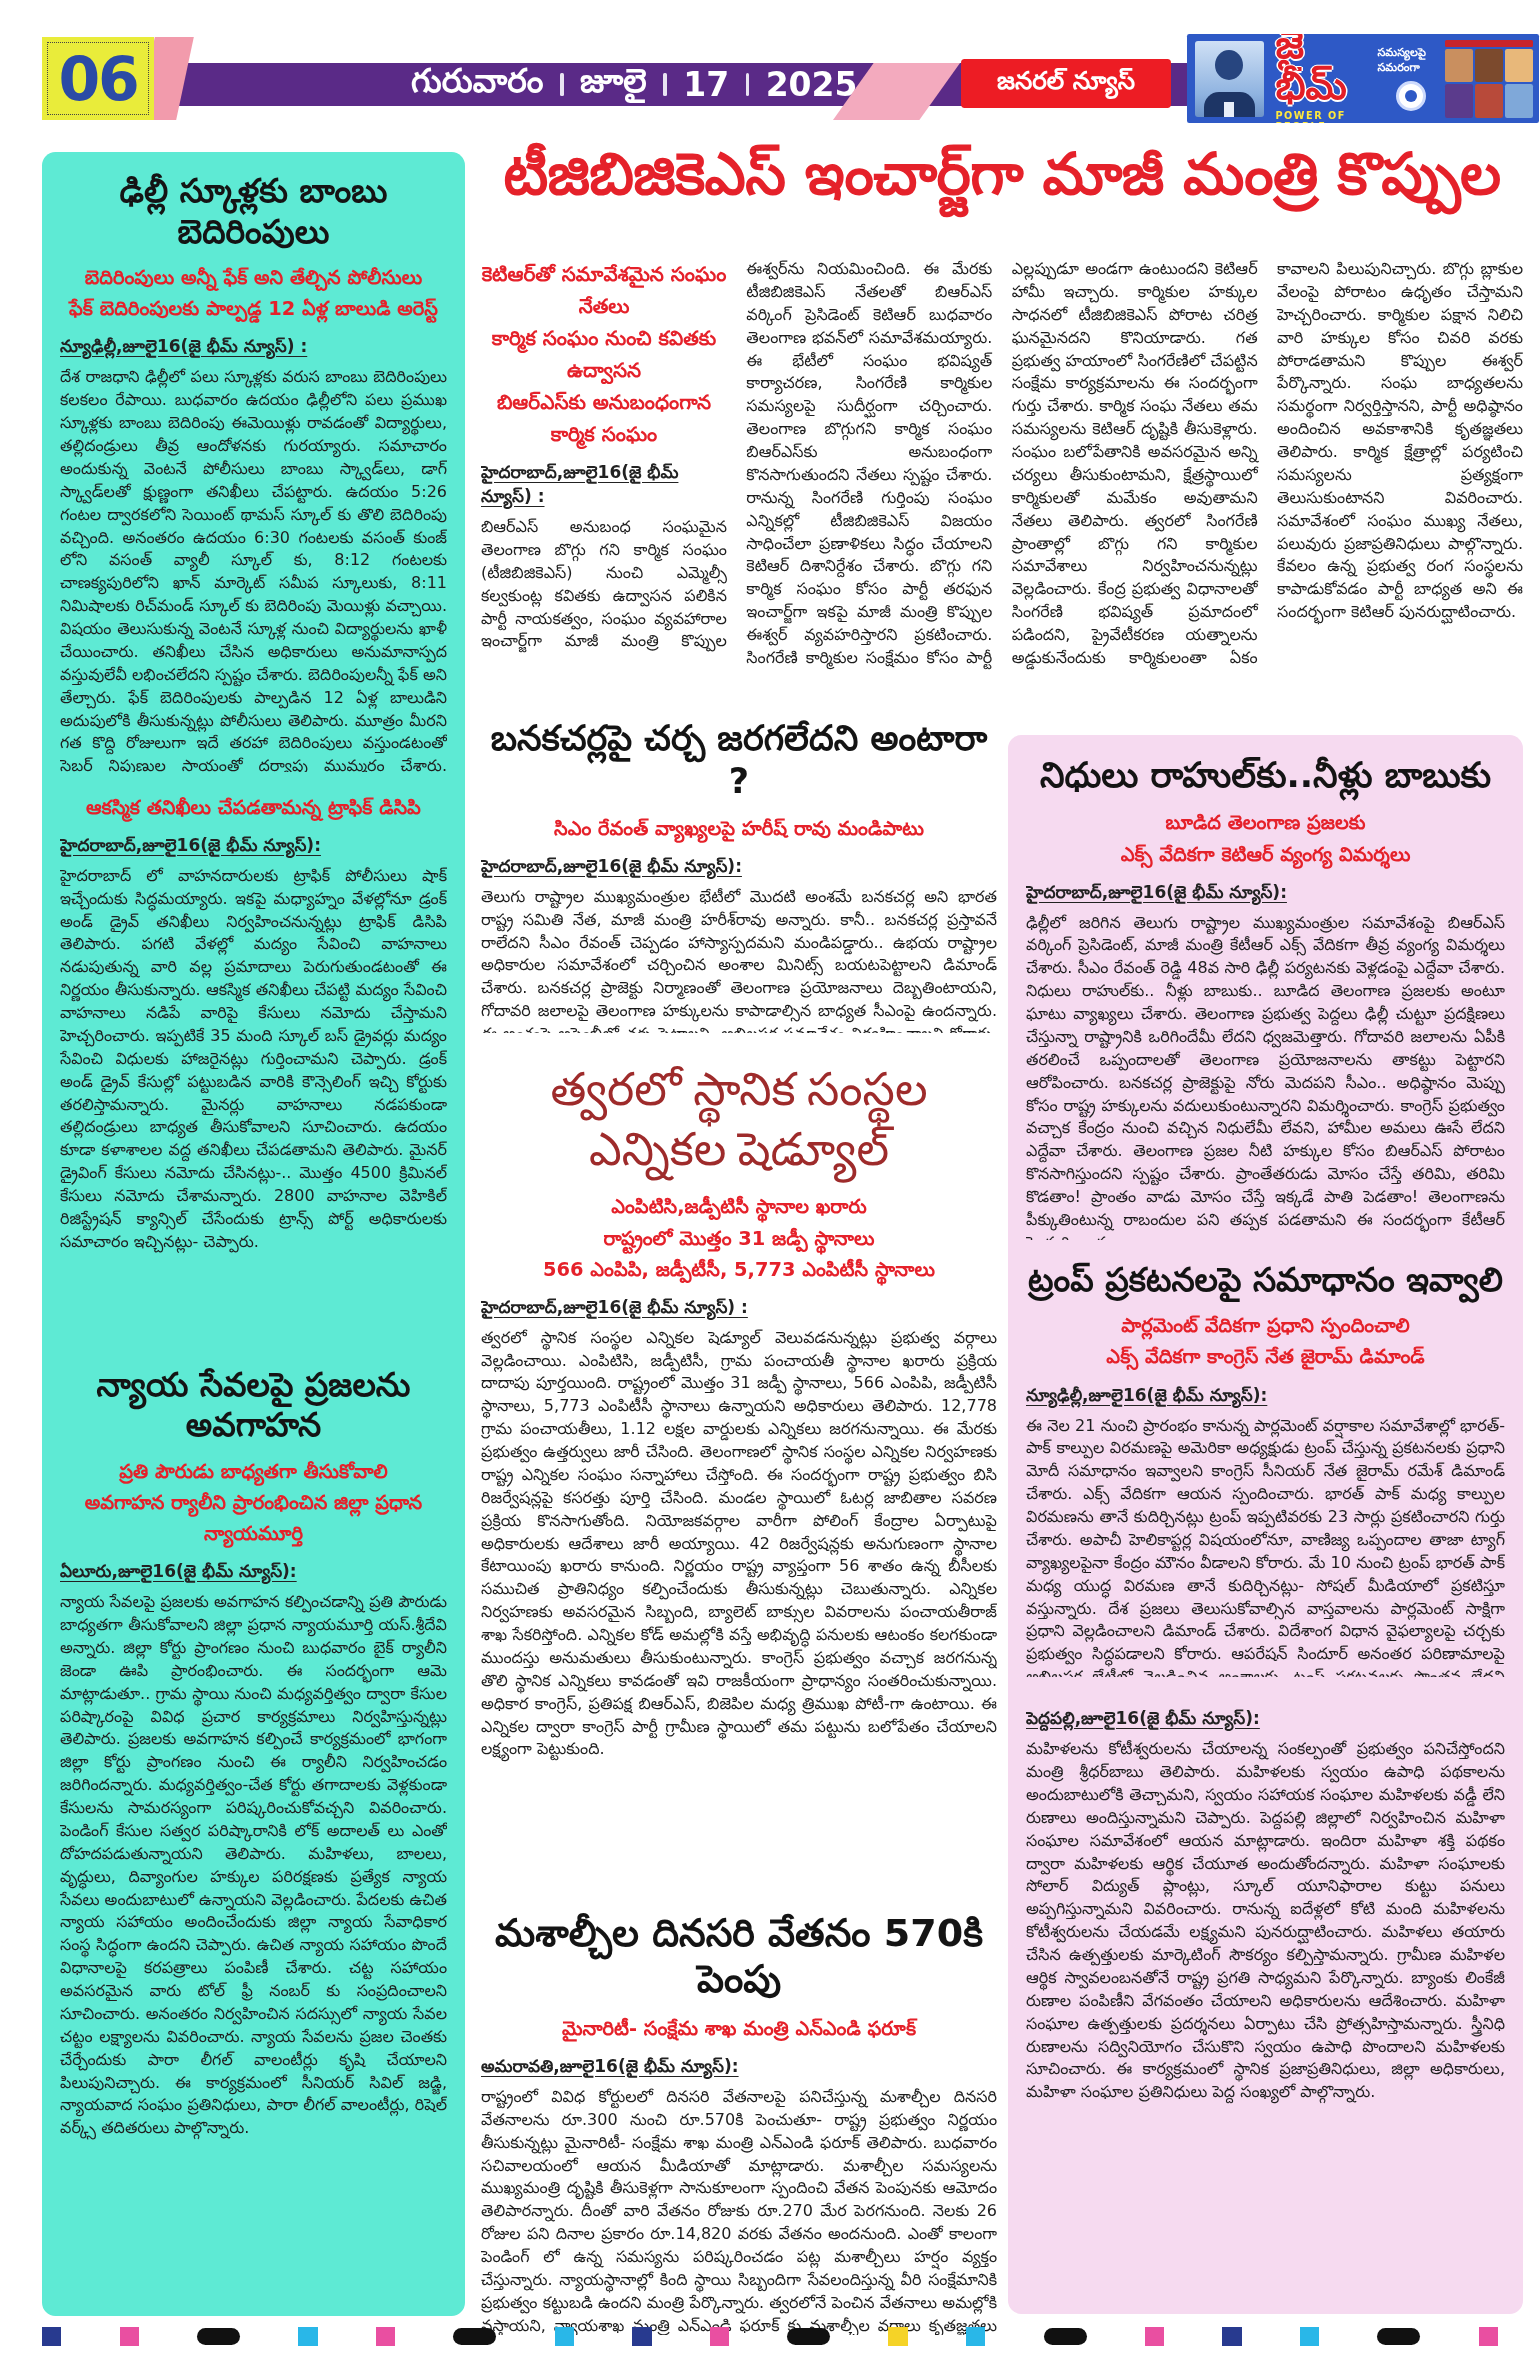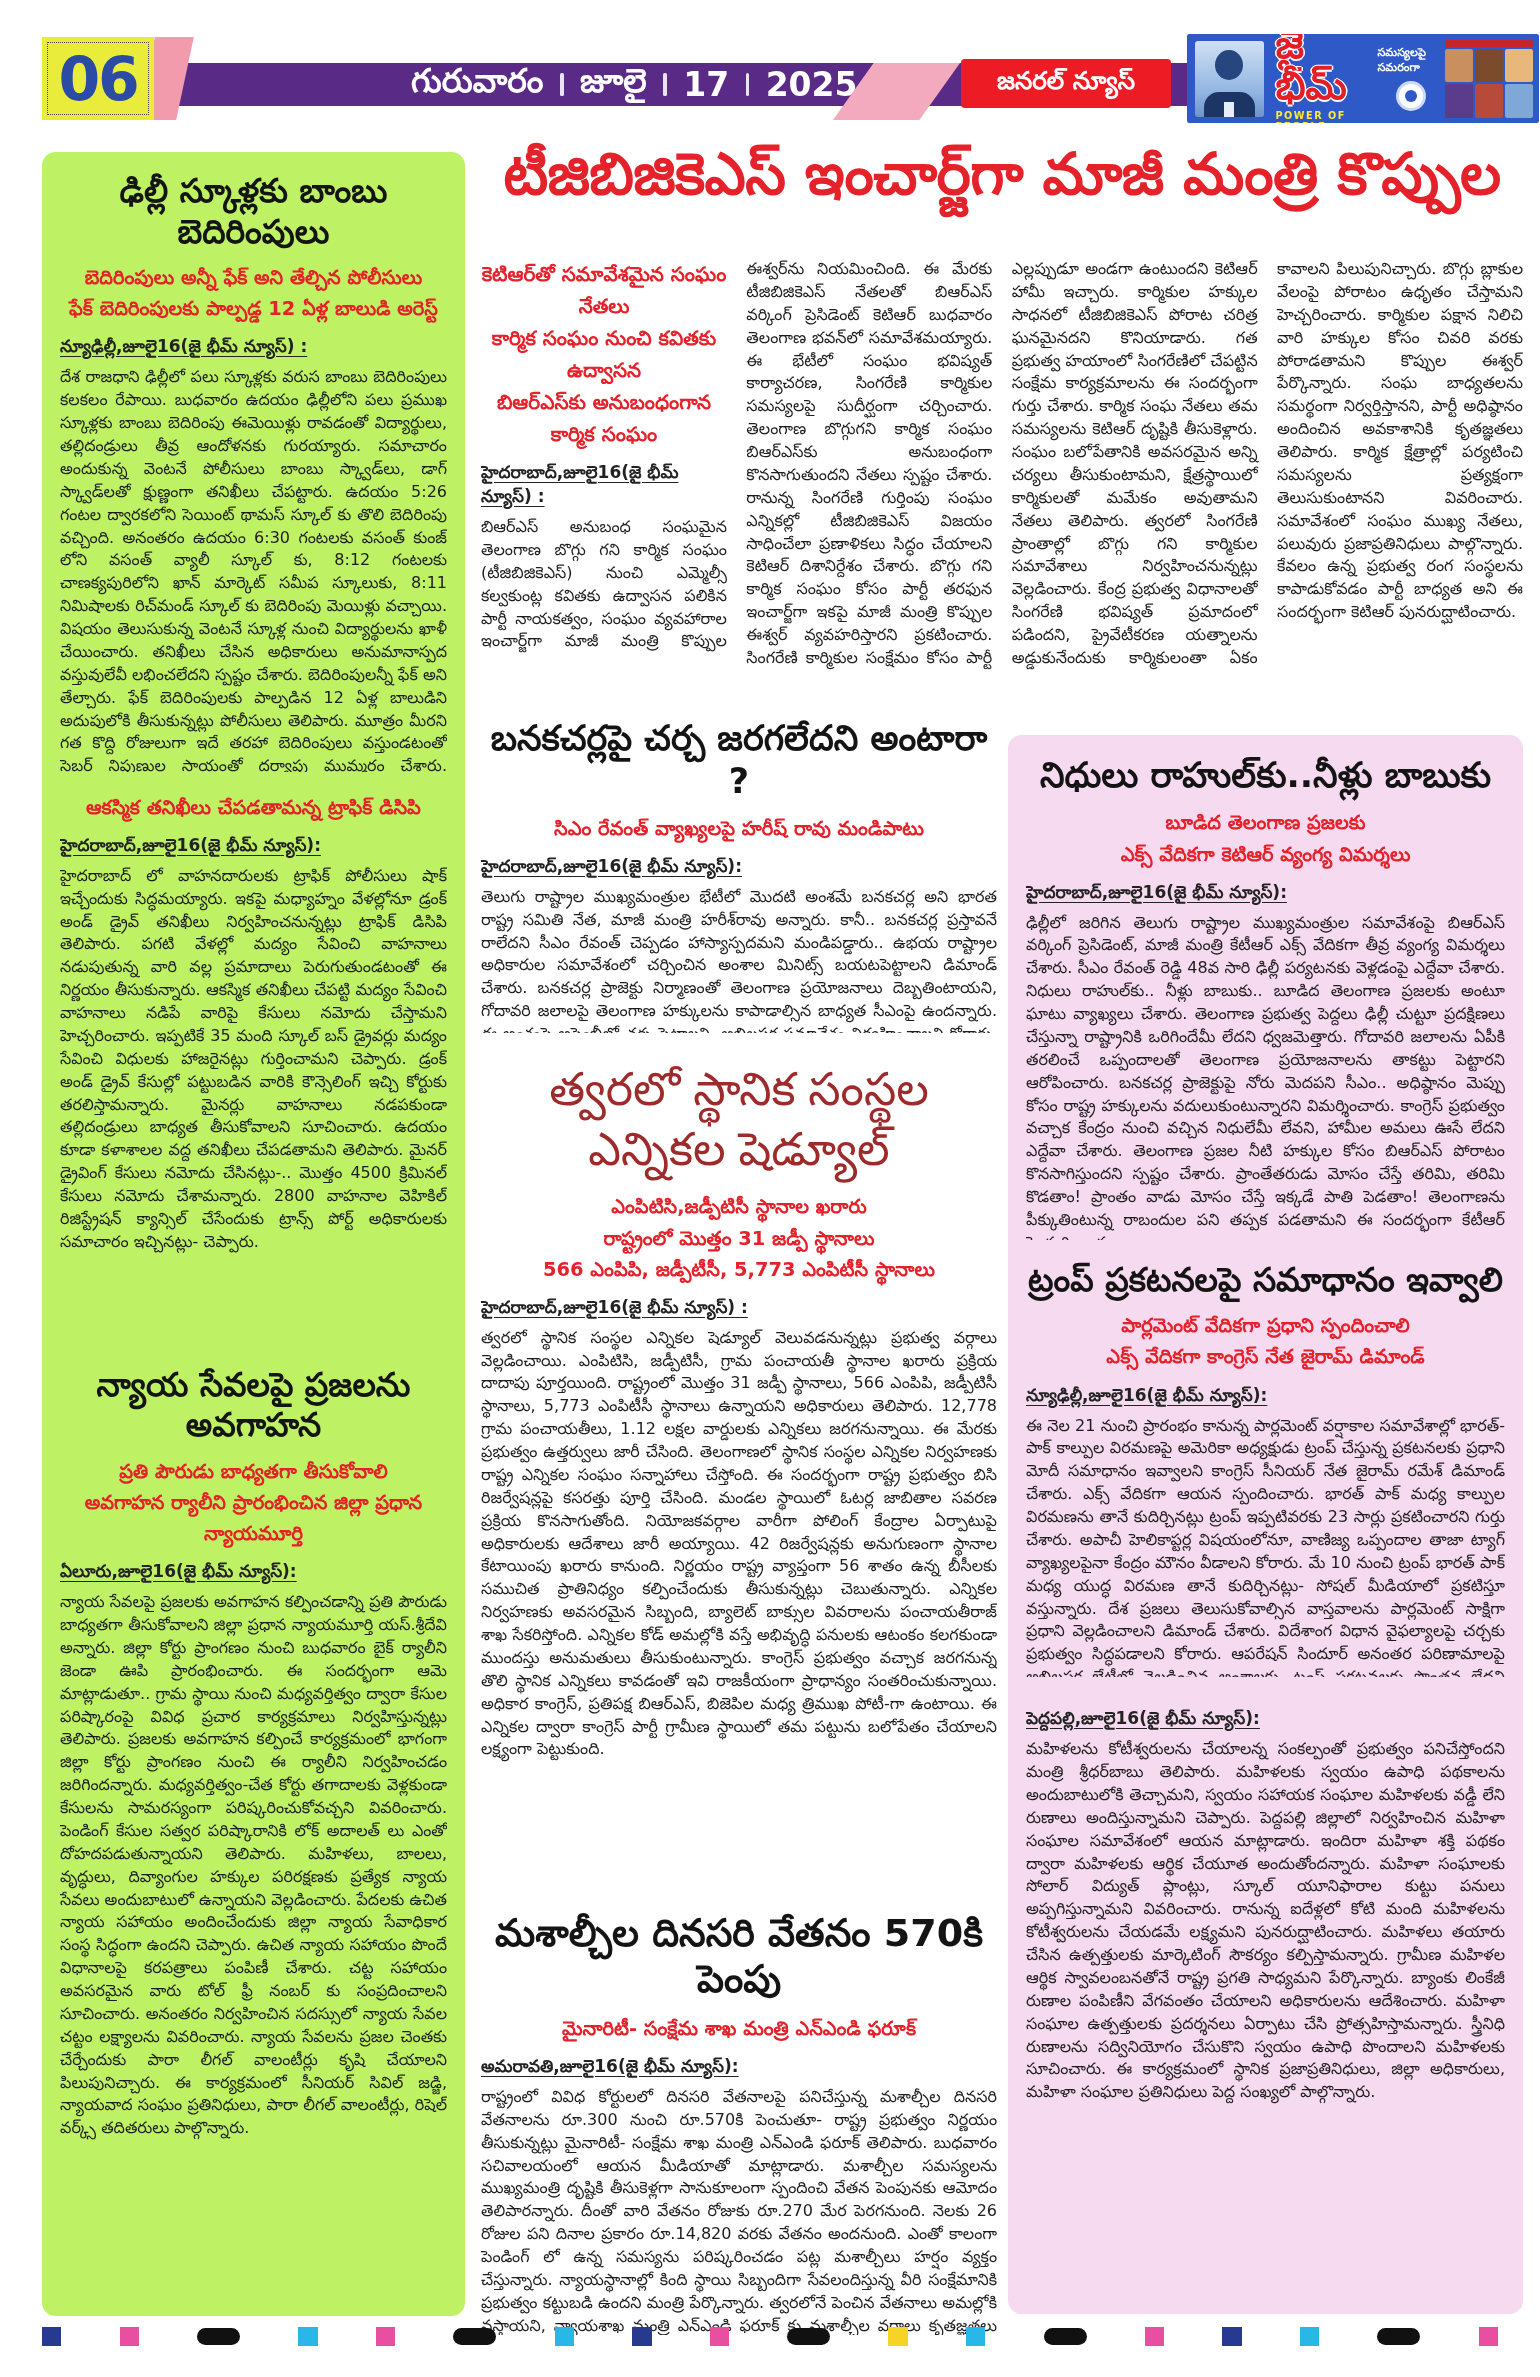--- a/index.html
+++ b/index.html
@@ -41,28 +41,28 @@
   .collage .cell { border-radius:2.2px; }
   
   .lead-headline { position:absolute; left:481px; top:140px; width:1042px; text-align:center;
     font-size:58px; font-weight:800; color:#e5212a; letter-spacing:-0.7px; line-height:1.2; }
   .lead-flow { position:absolute; left:481px; top:258px; width:1042px; height:450px;
     column-count:4; column-gap:19.4px; overflow:hidden; }
   .lead-subblock { text-align:center; margin-bottom:10.4px; }
   .lead-sub { font-size:20px; font-weight:700; color:#e5212a; line-height:1.6; }
   
   .panel { position:absolute; border-radius:13.4px; padding:19.4px 18px 15px 18px; }
-  .left-panel  { left:42px;  top:152px; width:423px; height:2164px; background:#bef264; }
+  .left-panel  { left:42px;  top:152px; width:423px; height:2164px; background:#5eead4; }
   .right-panel { left:1008px; top:735px; width:515px; height:1579px; background:#f6daf0; }
   .middle-col  { position:absolute; left:481px; top:717px; width:516px; }
   .article { overflow:hidden; margin-bottom:19.4px; }
   .headline { font-size:33px; font-weight:800; color:#141414; text-align:center; line-height:1.22; margin-bottom:10.4px; }
   .headline.md { font-size:35px; }
   .headline.sm { font-size:38px; }
-  .headline.script { font-family:Liberation Sans, sans-serif; color:#9e2b2b; font-weight:500; font-size:46px; line-height:1.3; margin:7.5px 0 12px; }
+  .headline.script { font-family:Liberation Serif, serif; color:#9e2b2b; font-weight:500; font-size:46px; line-height:1.3; margin:7.5px 0 12px; }
   .subhead { font-size:19.4px; font-weight:700; color:#e5212a; text-align:center; line-height:1.6; }
   .dateline { font-size:17px; font-weight:700; color:#222; text-decoration:underline; text-underline-offset:3.7px; margin:12px 0 6px; }
   .body-text { font-size:16px; line-height:1.43; text-align:justify; color:#1d1d1d; }
   
   .footer-marks { position:absolute; left:42px; top:2324px; width:1456px; height:25px;
     display:flex; align-items:center; justify-content:space-between; }
   .mark { width:19.4px; height:19.4px; display:inline-block; }
   .mark.oval { width:43px; height:16.4px; border-radius:9px; }
 </style>
 </head>

